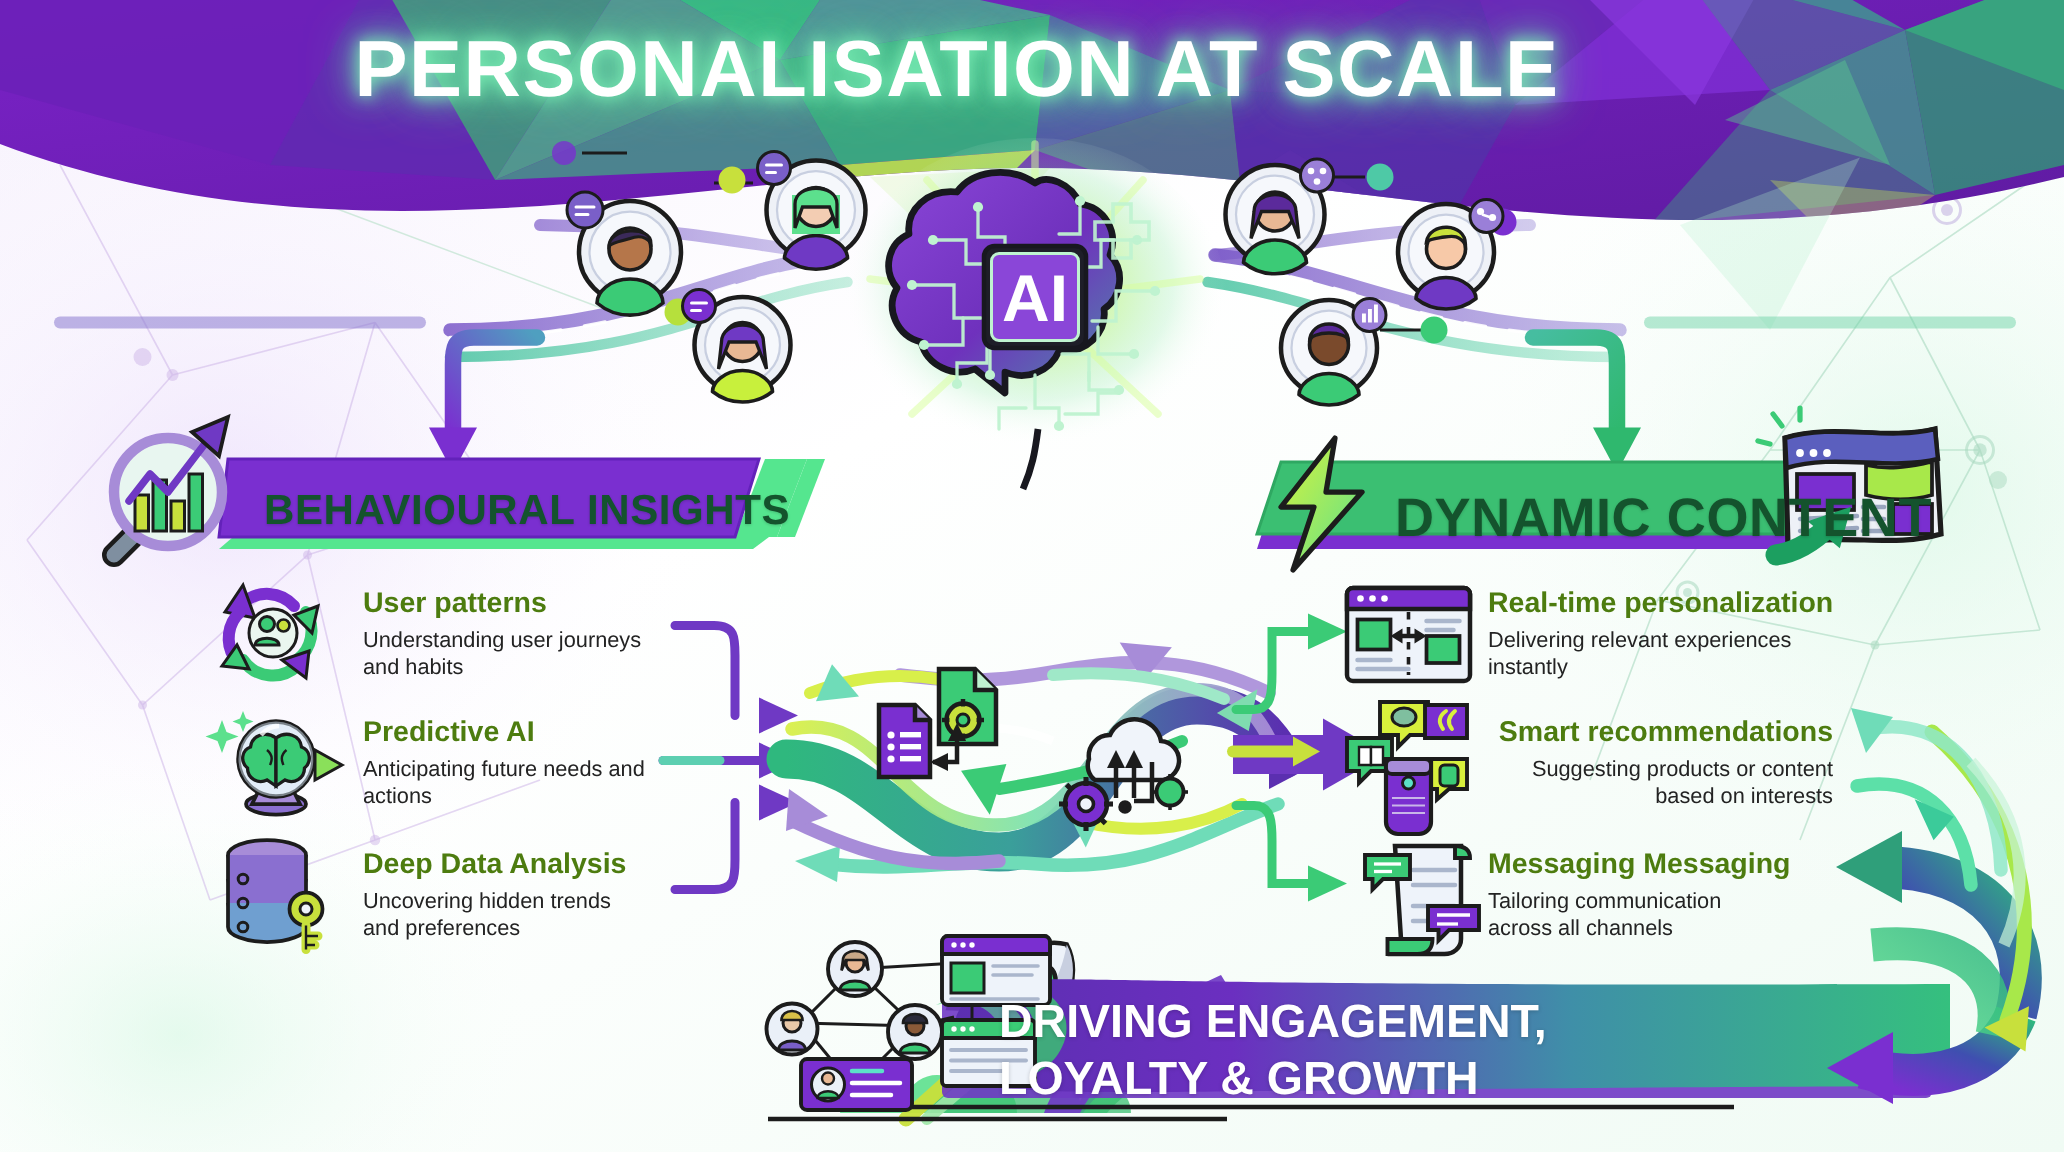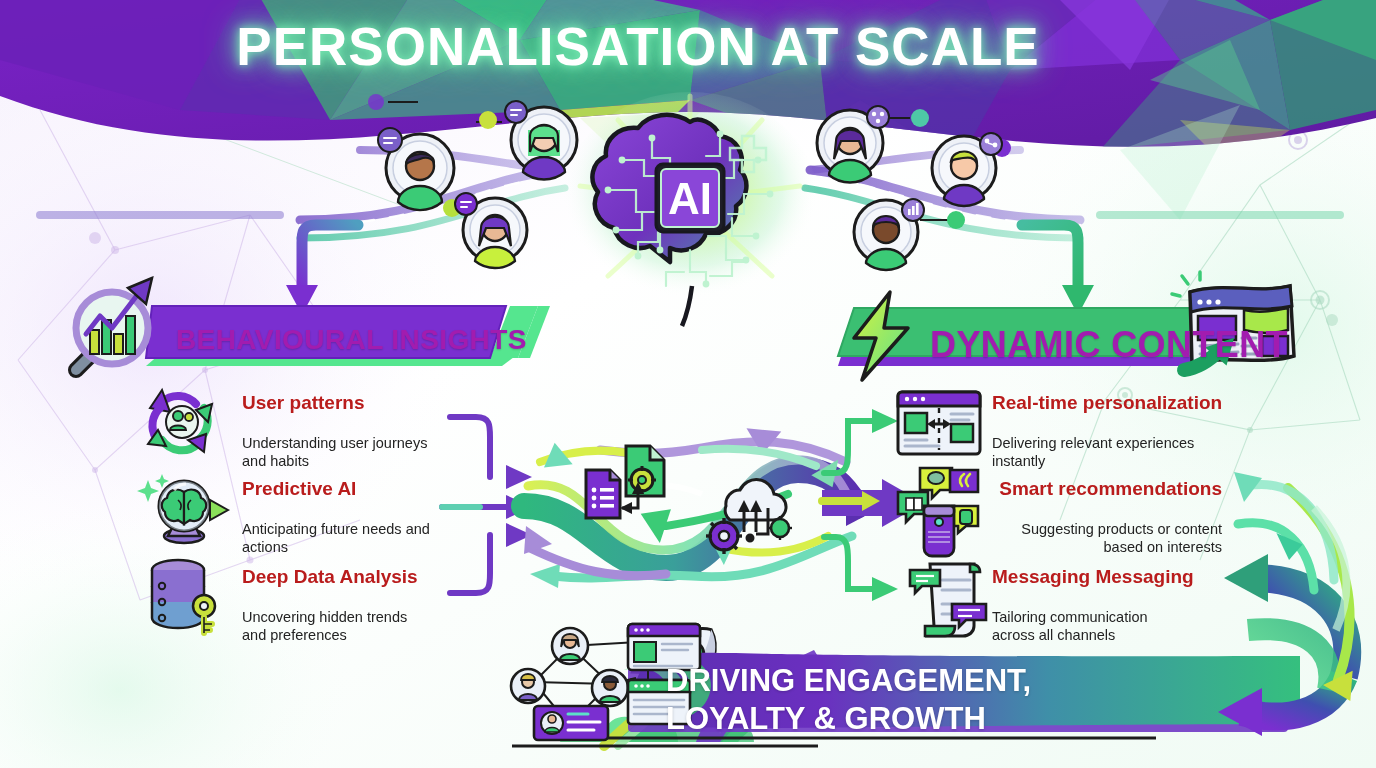--- a/index.html
+++ b/index.html
@@ -21,36 +21,36 @@
   #page-title{
     position:absolute;left:0;top:16px;width:1276px;text-align:center;
     font-size:53px;font-weight:bold;letter-spacing:1px;color:#ffffff;
     font-family:"Liberation Sans","DejaVu Sans",sans-serif;
     text-shadow:0 0 10px #7ef0b8,0 0 20px #6fe6aa,0 0 34px #56d997;
     z-index:4;white-space:nowrap;
   }
 
   
   .banner-text{
-    position:absolute;color:#a21caf;font-weight:bold;letter-spacing:.4px;
+    position:absolute;color:#14532d;font-weight:bold;letter-spacing:.4px;
     text-shadow:0 1px 2px rgba(0,0,0,.18);
   }
   #behav-banner-label{left:176px;top:324px;font-size:28px;z-index:6;}
   #dyn-banner-label{left:930px;top:324px;font-size:36px;z-index:6;}
 
   #bottom-banner-label{
     position:absolute;left:666px;top:662px;width:560px;z-index:7;
     color:#fff;font-weight:bold;font-size:31px;line-height:38px;
     text-shadow:0 1px 3px rgba(0,0,0,.2);
   }
 
   
   .feat{position:absolute;z-index:6;}
-  .feat .ttl{font-size:19px;font-weight:bold;color:#b91c1c;line-height:22px;white-space:nowrap;}
-  .feat .sub{font-size:14.5px;color:#232323;line-height:18px;margin-top:20px;}
+  .feat .ttl{font-size:19px;font-weight:bold;color:#4d7c0f;line-height:22px;white-space:nowrap;}
+  .feat .sub{font-size:14.5px;color:#232323;line-height:18px;margin-top:4px;}
 
   #f-l1{left:242px;top:392px;}
   #f-l2{left:242px;top:478px;}
   #f-l3{left:242px;top:566px;}
   #f-r1{left:992px;top:392px;}
   #f-r2{left:992px;top:478px;text-align:right;}
   #f-r3{left:992px;top:566px;}
 
   .icn{position:absolute;z-index:6;}
 </style>

